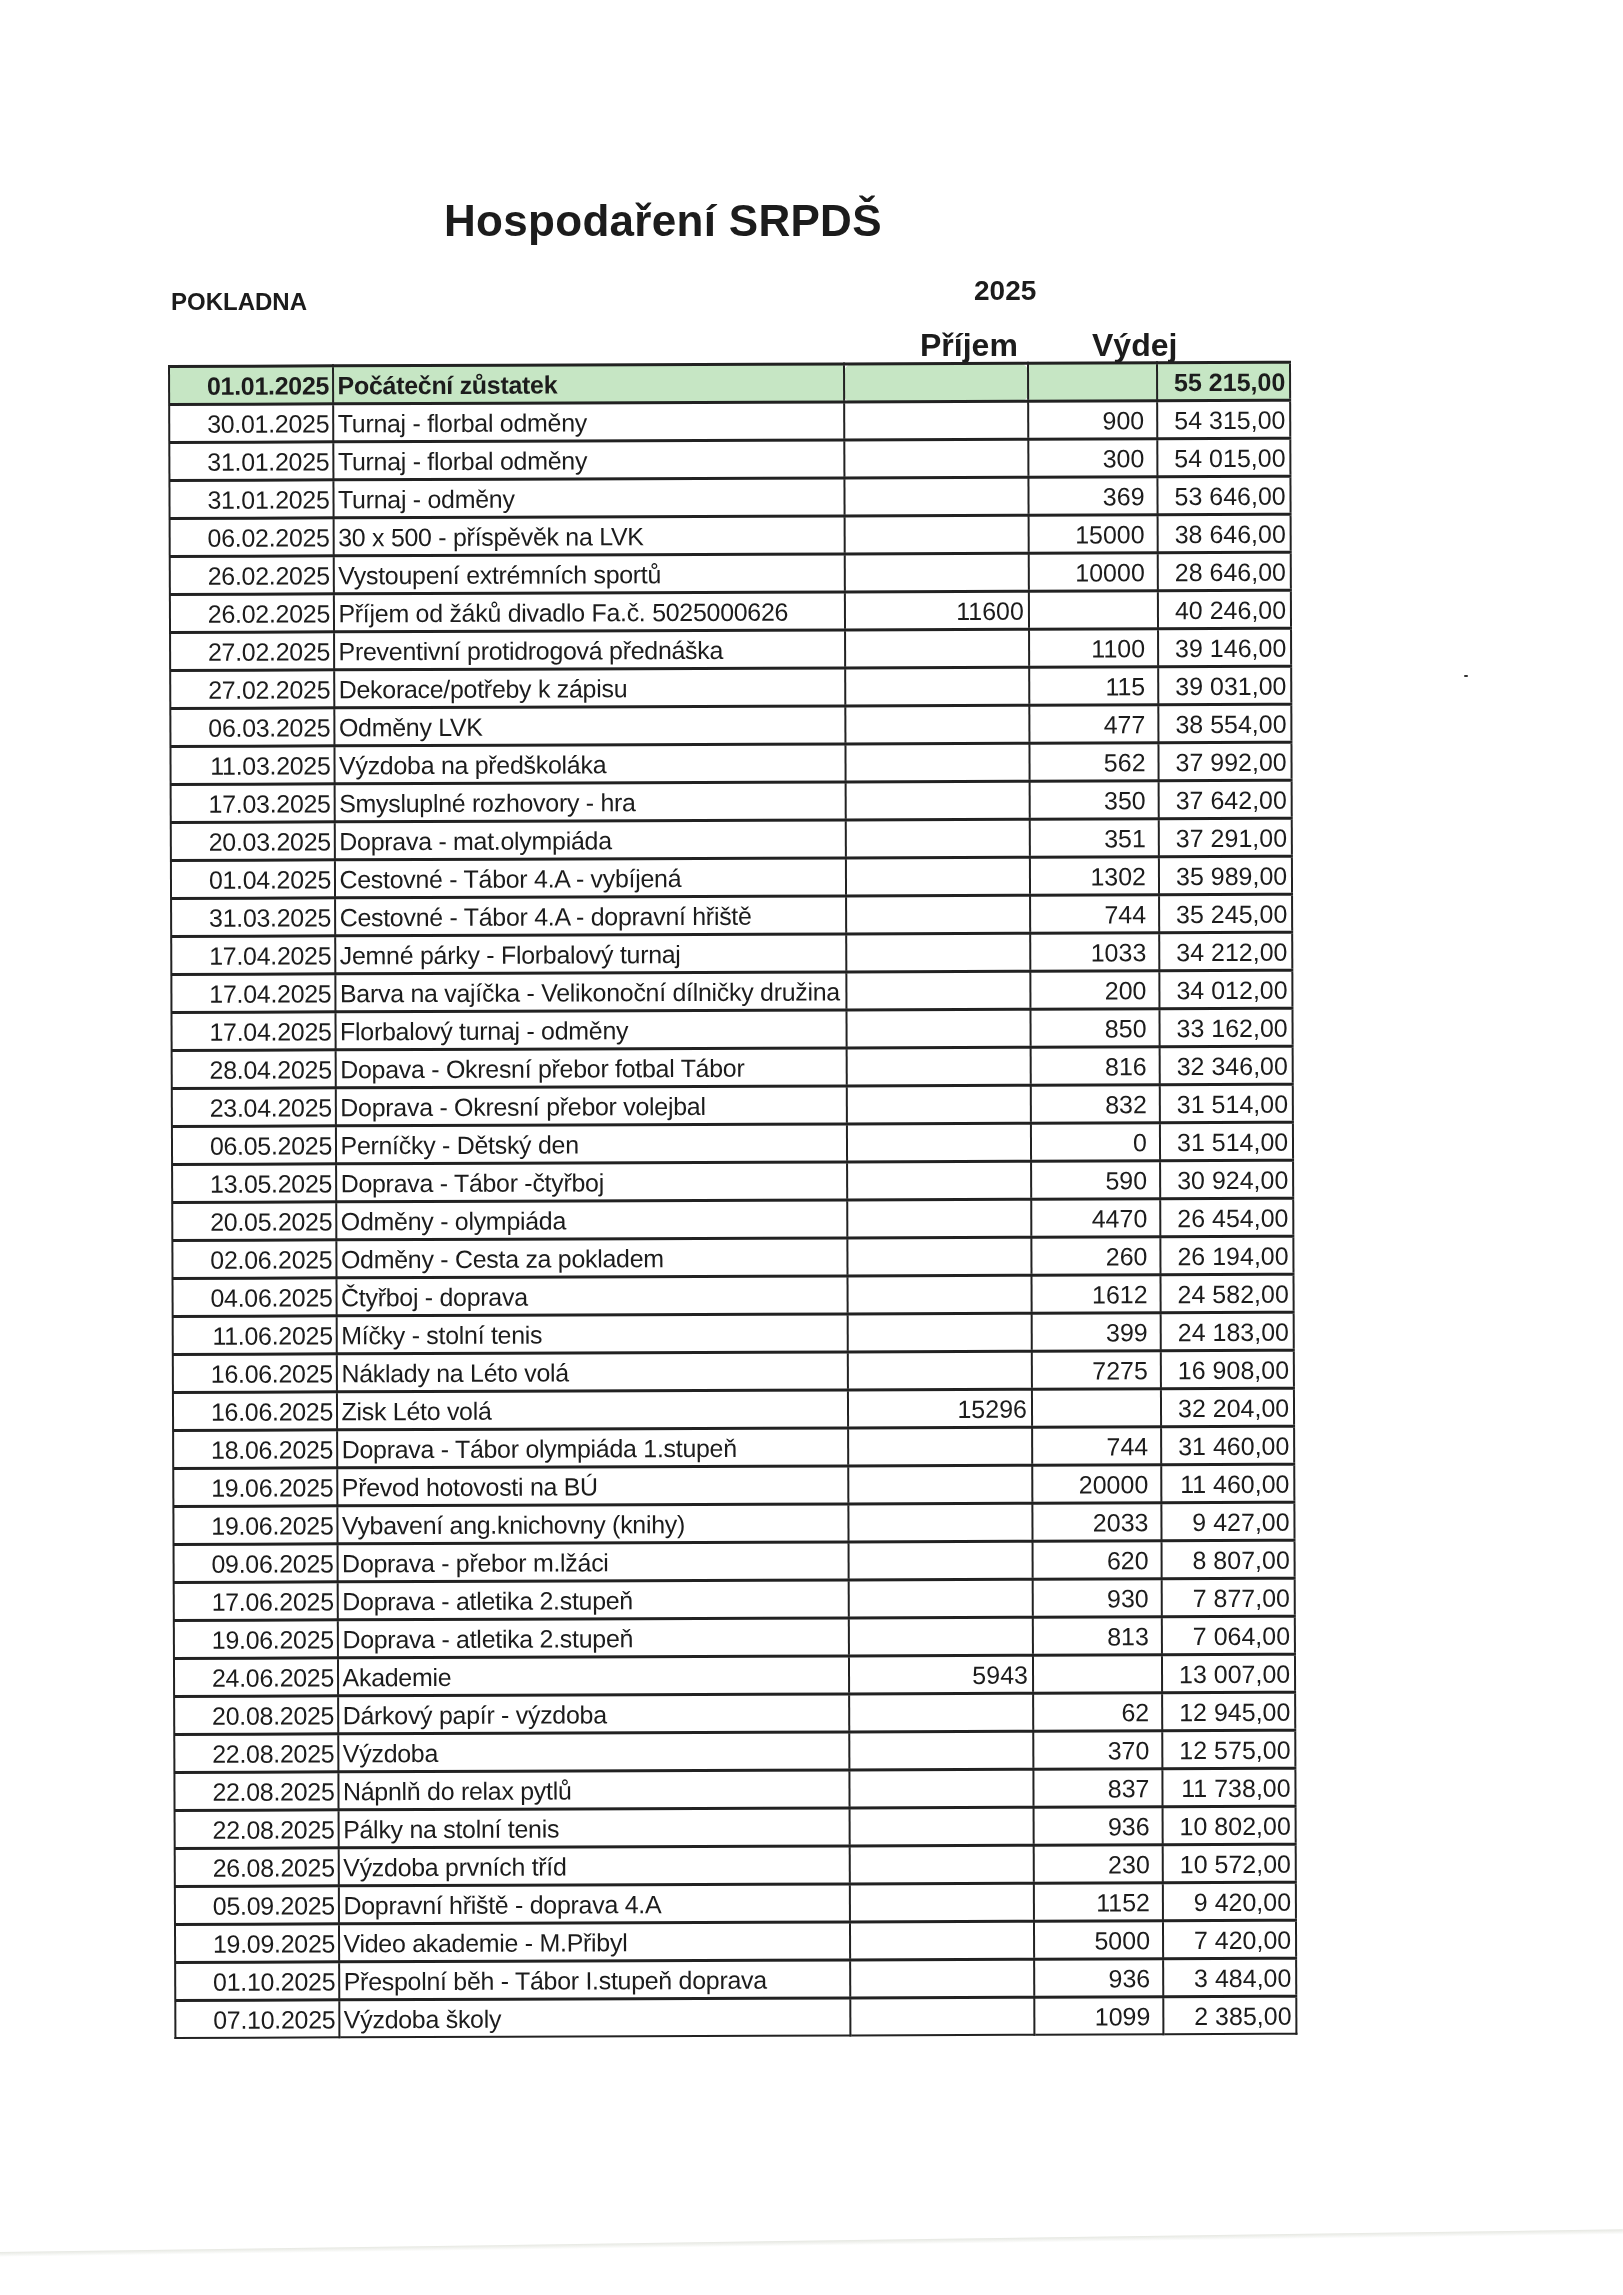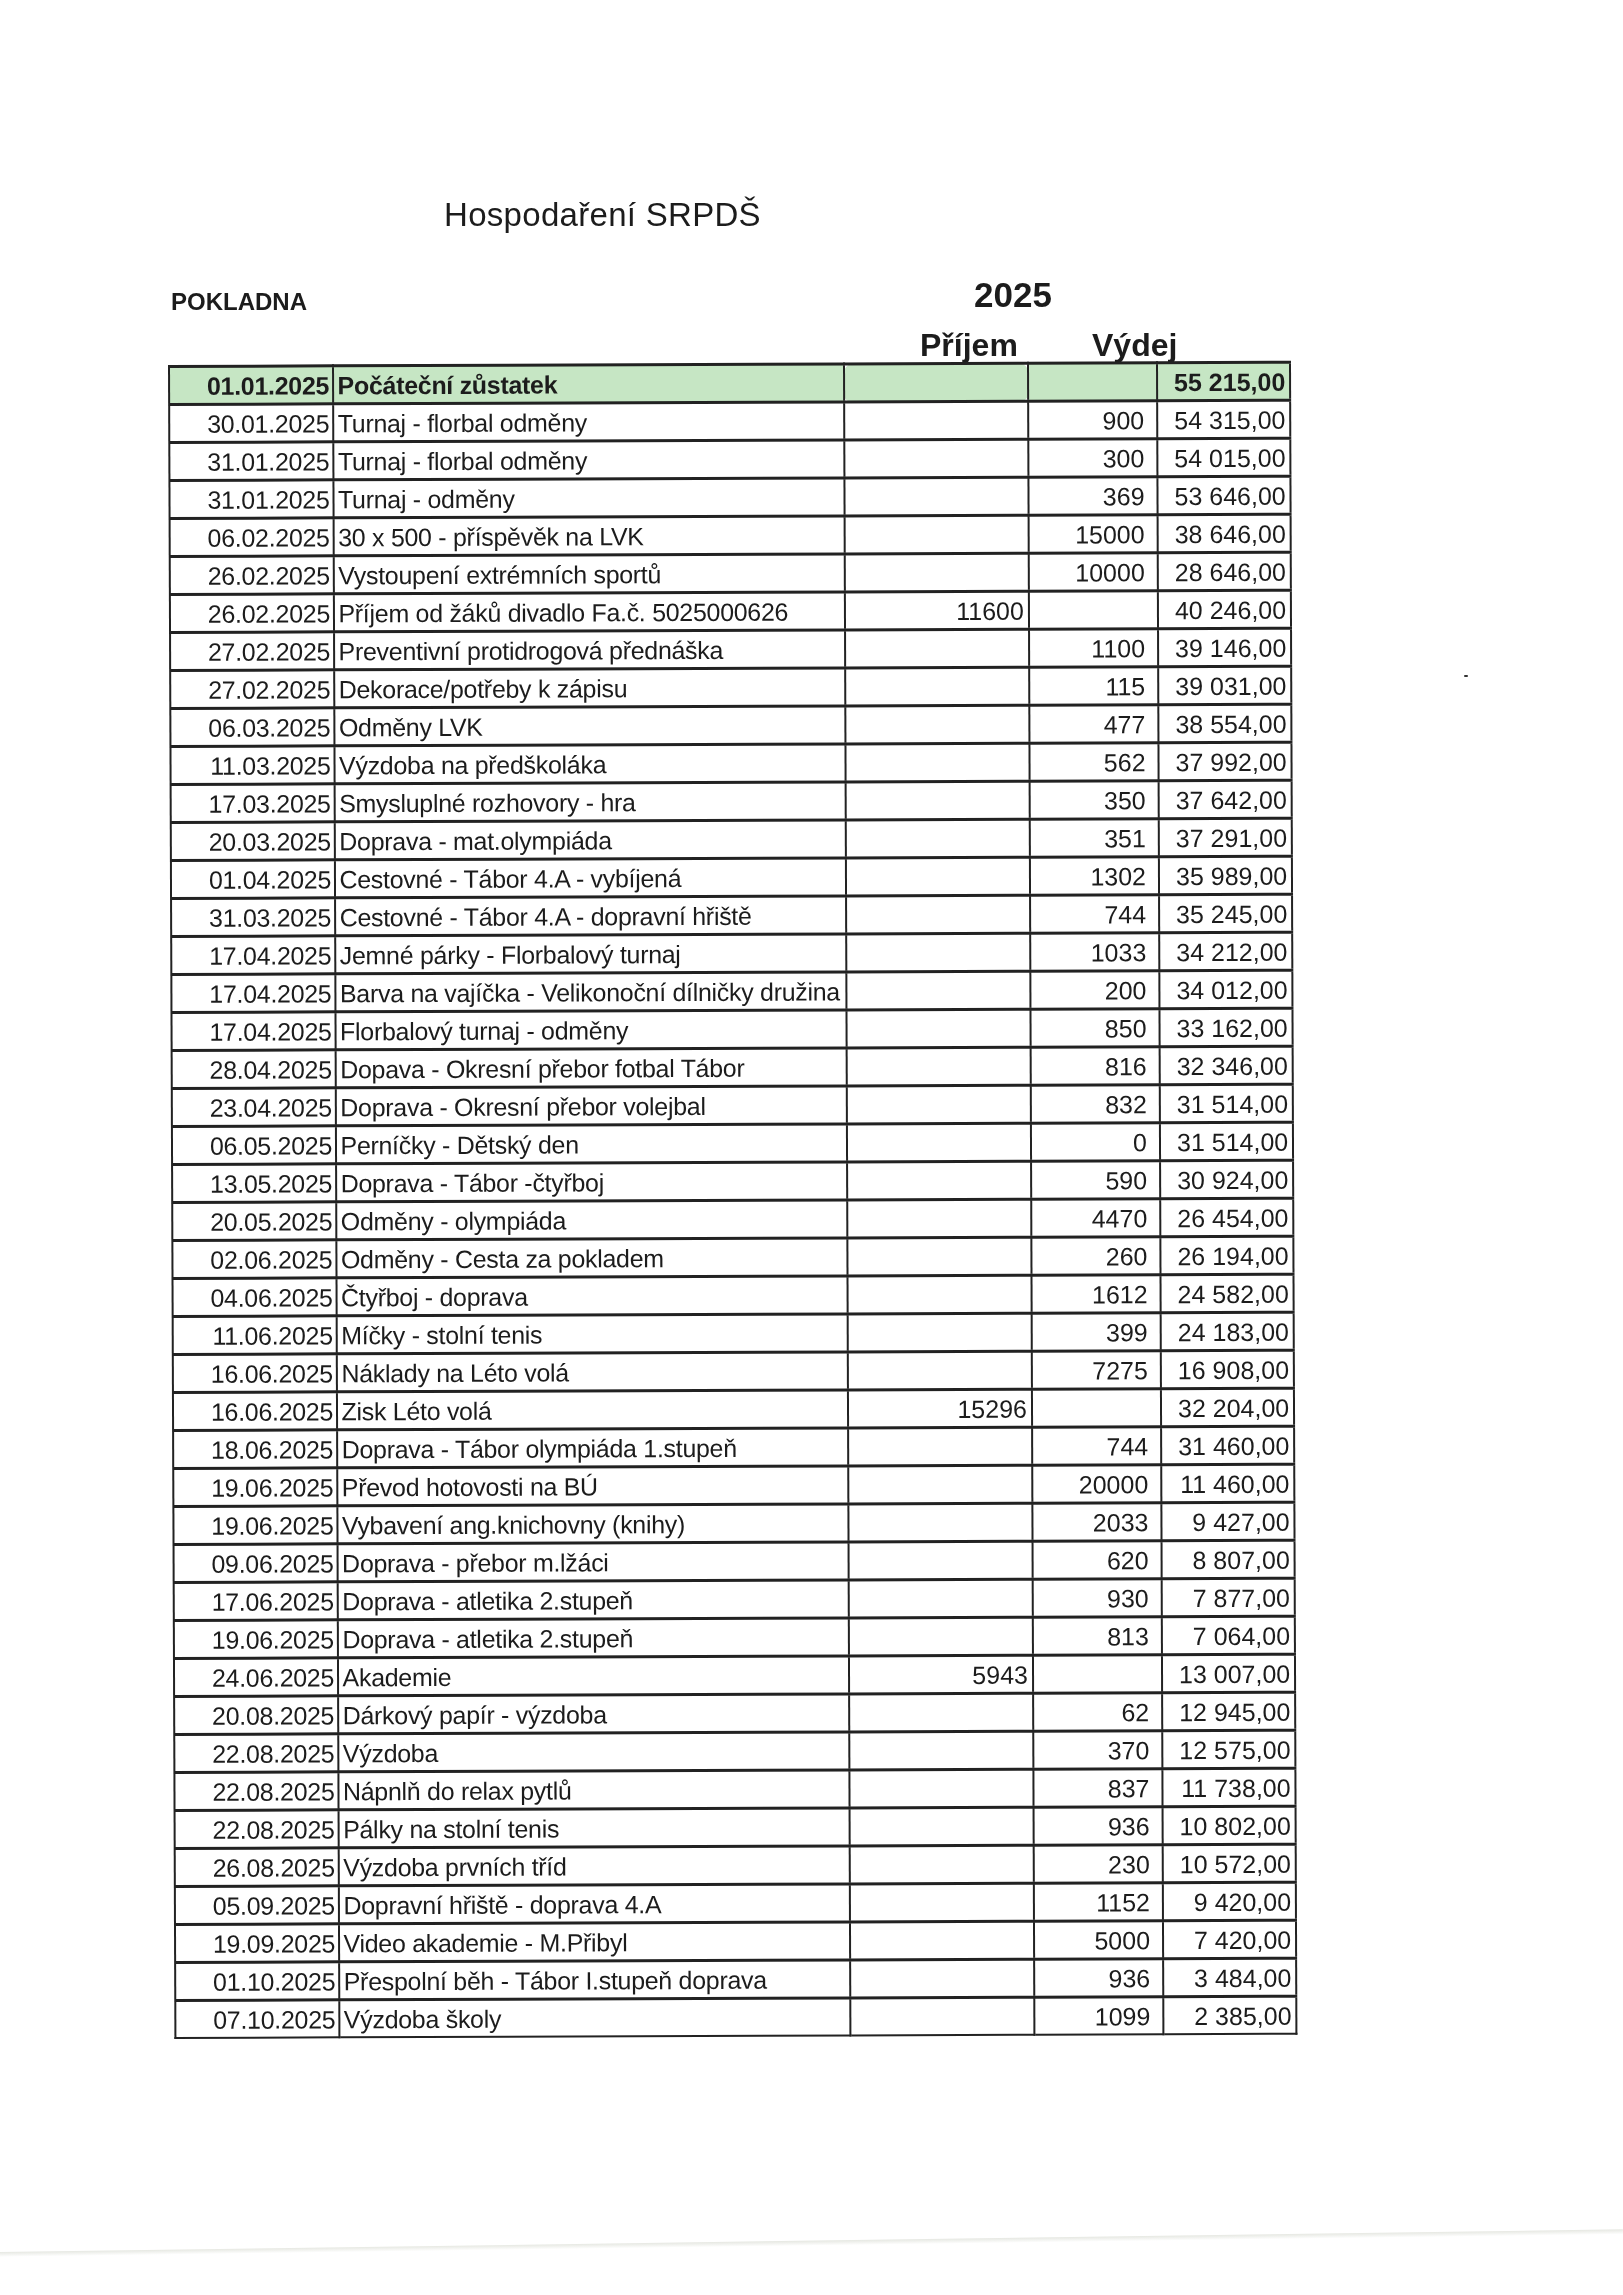--- a/index.html
+++ b/index.html
@@ -2,29 +2,29 @@
 <html style="font-size:10.5px"><head>
 <meta charset="utf-8">
 <style>
   html, body { margin: 0; padding: 0; background: #ffffff; }
   body {
     width: 1623px; height: 2295px; position: relative; overflow: hidden;
     font-family: "Liberation Sans", sans-serif; color: #1c1c1c;
   }
   .doc-title {
     position: absolute; left: 444px; top: 196px;
-    font-size: 33px; font-weight: normal; letter-spacing: 0.3px;
+    font-size: 44px; font-weight: bold; letter-spacing: 0.3px;
   }
   .section-title {
     position: absolute; left: 171px; top: 288px;
     font-size: 24px; font-weight: bold;
   }
   .year {
     position: absolute; left: 974px; top: 275px;
-    font-size: 35px; font-weight: bold;
+    font-size: 28px; font-weight: bold;
   }
   .col-head {
     position: absolute; top: 327px; font-size: 32px; font-weight: bold;
   }
   .col-head.income { left: 920px; }
   .col-head.expense { left: 1092px; }
 
   .ledger {
     position: absolute; left: 168px; top: 365px;
     border-collapse: collapse;

